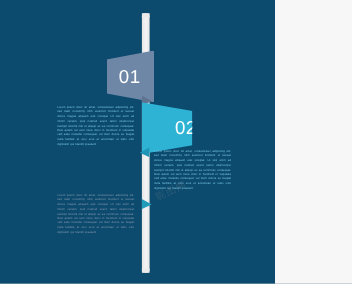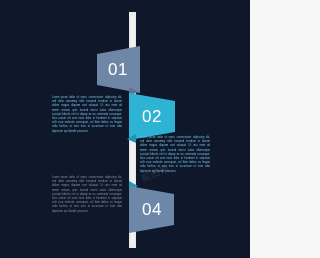--- a/index.html
+++ b/index.html
@@ -10,21 +10,21 @@
     width: 250px;
     height: 258px;
     background: #f7f7f7;
     font-family: "Liberation Sans", sans-serif;
     overflow: hidden;
   }
   #infographic {
     position: relative;
     width: 250px;
     height: 258px;
-    background: #0f172a;
+    background: #0c4a6e;
   }
 
   
   .spine {
     position: absolute;
     left: 129px;
     top: 12px;
     width: 7px;
     height: 236px;
     background: linear-gradient(to right,
@@ -90,21 +90,21 @@
 
   
   #band-2 {
     left: 129px;
     top: 93px;
     width: 46px;
     height: 47px;
     background: #2eb3d4;
     clip-path: polygon(0% 0%, 100% 17%, 100% 83%, 0% 100%);
     justify-content: flex-start;
-    padding-left: 13px;
+    padding-left: 30px;
   }
   #fold-2 {
     position: absolute;
     left: 127px;
     top: 134px;
     width: 9px;
     height: 9px;
     background: #1f94b5;
     clip-path: polygon(100% 0%, 100% 100%, 0% 55%);
   }
@@ -206,19 +206,16 @@
     <span class="num">02</span>
   </div>
   <div id="fold-2"></div>
 
   <div class="textblock" id="text-right-1">Lorem ipsum dolor sit amet, consectetuer adipiscing elit, sed diam nonummy nibh euismod tincidunt ut laoreet dolore magna aliquam erat volutpat. Ut wisi enim ad minim veniam, quis nostrud exerci tation ullamcorper suscipit lobortis nisl ut aliquip ex ea commodo consequat. Duis autem vel eum iriure dolor in hendrerit in vulputate velit esse molestie consequat, vel illum dolore eu feugiat nulla facilisis at vero eros et accumsan et iusto odio dignissim qui blandit praesent.</div>
 
   <div id="fold-3"></div>
 
   <div class="textblock" id="text-left-2">Lorem ipsum dolor sit amet, consectetuer adipiscing elit, sed diam nonummy nibh euismod tincidunt ut laoreet dolore magna aliquam erat volutpat. Ut wisi enim ad minim veniam, quis nostrud exerci tation ullamcorper suscipit lobortis nisl ut aliquip ex ea commodo consequat. Duis autem vel eum iriure dolor in hendrerit in vulputate velit esse molestie consequat, vel illum dolore eu feugiat nulla facilisis at vero eros et accumsan et iusto odio dignissim qui blandit praesent.</div>
 
-  <div class="band" id="band-4">
-    <span class="num">04</span>
-  </div>
 
   <div class="watermark">昵图网</div>
 
 </div>
 
 </body></html>

